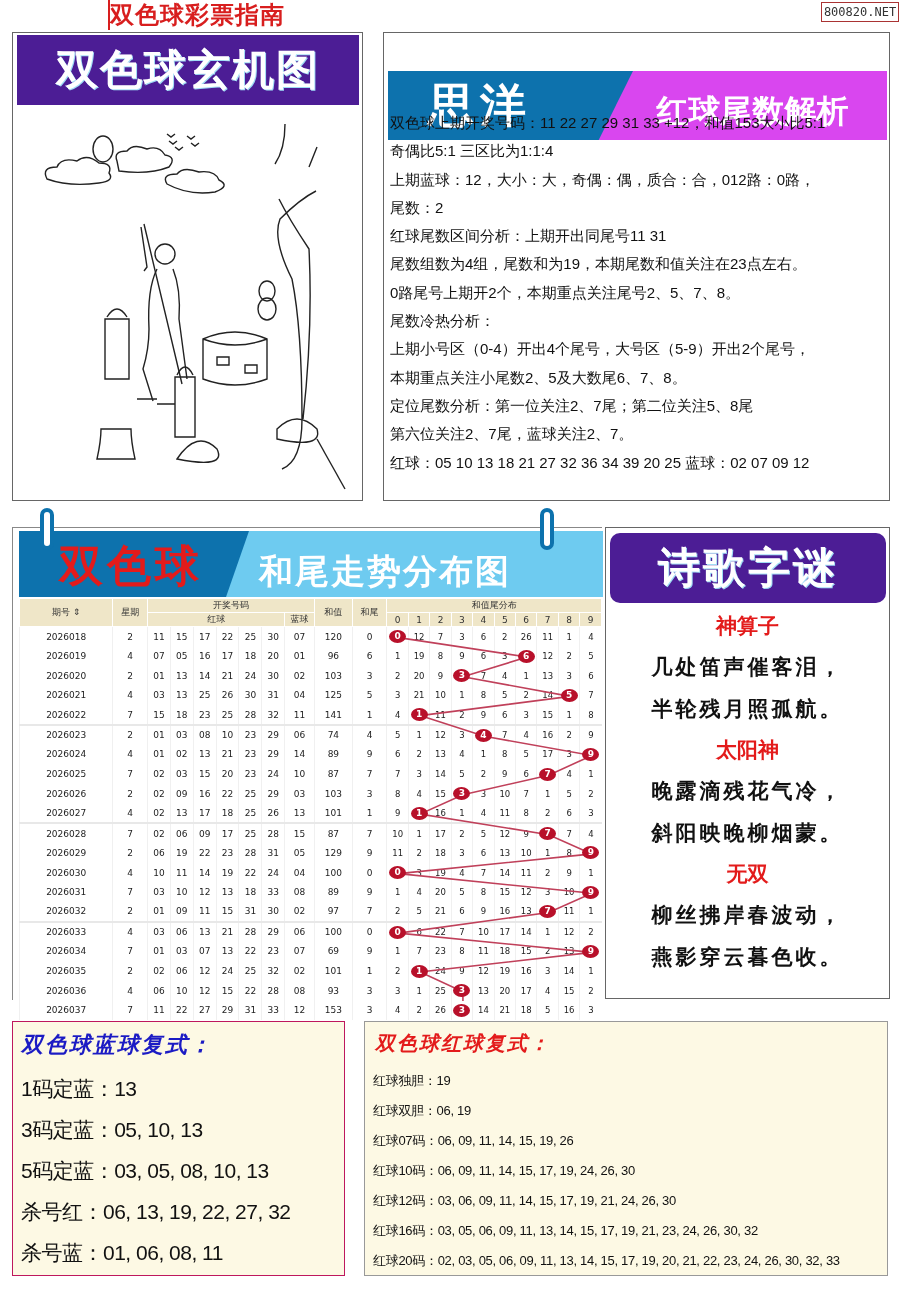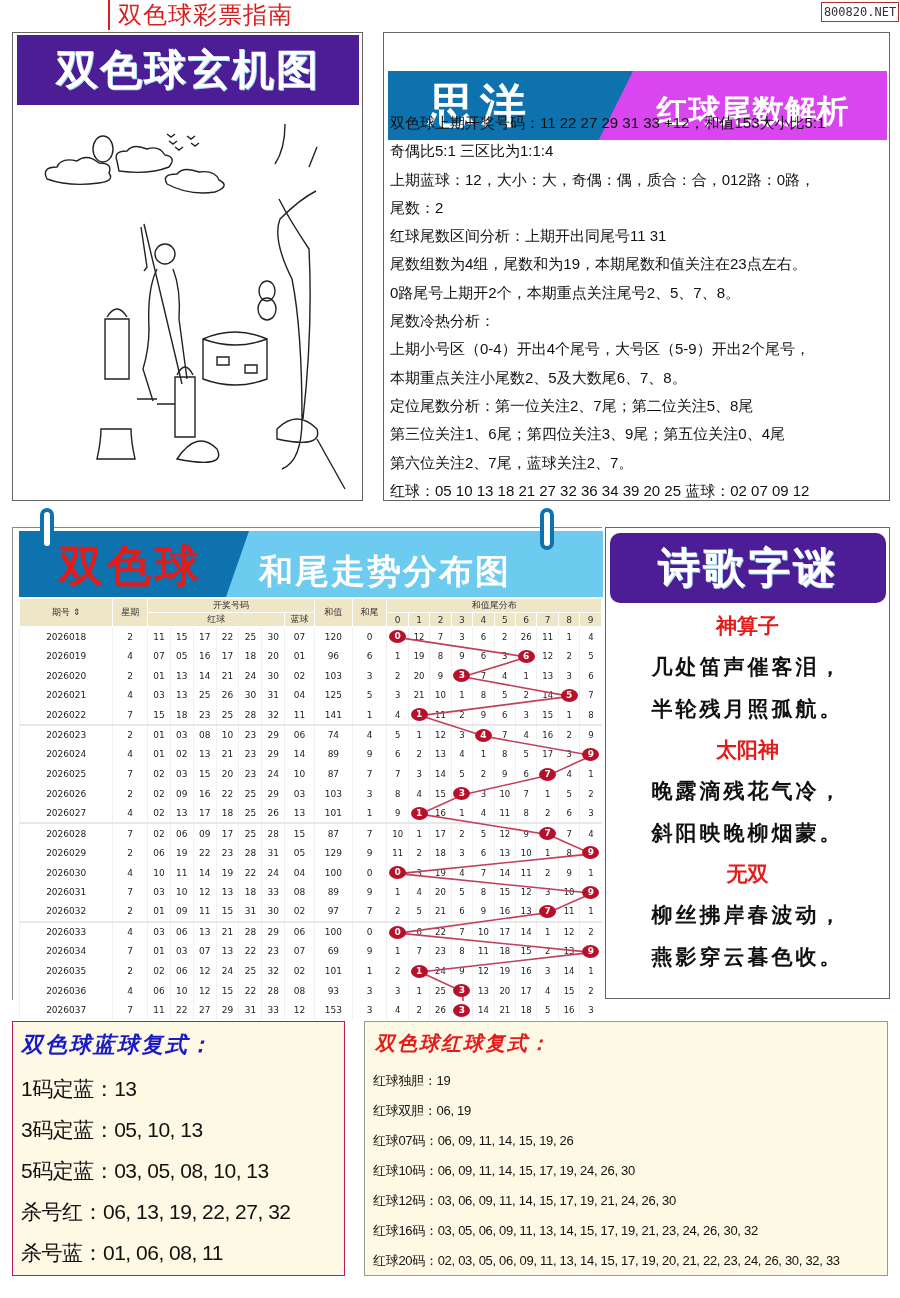--- a/index.html
+++ b/index.html
@@ -1,17 +1,17 @@
 <!DOCTYPE html>
 <html><head>
 <meta charset="utf-8">
 <style>
   * { box-sizing: border-box; margin: 0; padding: 0; }
   body { width: 900px; height: 1298px; background: #ffffff; font-family: "DejaVu Sans", sans-serif; position: relative; overflow: hidden; }
-  .top-title { position: absolute; left: 108px; top: 0; height: 30px; font-size: 24px; font-weight: normal; color: #d81e1e; letter-spacing: 1px; font-family: "DejaVu Serif", serif; border-left: 2px solid #d81e1e; padding-left: 8px; line-height: 30px; }
+  .top-title { position: absolute; left: 108px; top: 0; height: 30px; font-size: 24px; font-weight: bold; color: #d81e1e; letter-spacing: 1px; font-family: "DejaVu Serif", serif; border-left: 2px solid #d81e1e; padding-left: 0; line-height: 30px; }
   .site-badge { position: absolute; left: 821px; top: 2px; width: 78px; height: 20px; border: 1px solid #a33; font-family: "DejaVu Sans Mono", monospace; font-size: 12px; color: #333; text-align: center; line-height: 18px; background: #fff; }
 
   .panel { position: absolute; border: 1px solid #666; background: #fff; }
   .banner-light { background: #4c1d95; color: #fff; font-weight: bold; text-align: center; }
   .banner-text { text-shadow: 1px 1px 0 #9fdcf5; font-family: "DejaVu Serif", serif; }
 
   
   #p-xuanji { left: 12px; top: 32px; width: 351px; height: 469px; }
   #p-xuanji .banner { position: absolute; left: 4px; top: 2px; width: 342px; height: 70px; font-size: 42px; line-height: 70px; letter-spacing: 2px; }
   #p-xuanji .illus { position: absolute; left: 4px; top: 76px; width: 342px; height: 388px; }
@@ -106,21 +106,20 @@
     <div class="line">奇偶比5:1 三区比为1:1:4</div>
     <div class="line">上期蓝球：12，大小：大，奇偶：偶，质合：合，012路：0路，</div>
     <div class="line">尾数：2</div>
     <div class="line">红球尾数区间分析：上期开出同尾号11 31</div>
     <div class="line">尾数组数为4组，尾数和为19，本期尾数和值关注在23点左右。</div>
     <div class="line">0路尾号上期开2个，本期重点关注尾号2、5、7、8。</div>
     <div class="line">尾数冷热分析：</div>
     <div class="line">上期小号区（0-4）开出4个尾号，大号区（5-9）开出2个尾号，</div>
     <div class="line">本期重点关注小尾数2、5及大数尾6、7、8。</div>
     <div class="line">定位尾数分析：第一位关注2、7尾；第二位关注5、8尾</div>
-    <div class="line">第三位关注1、6尾；第四位关注3、9尾；第五位关注0、4尾</div>
     <div class="line">第六位关注2、7尾，蓝球关注2、7。</div>
     <div class="line">红球：05 10 13 18 21 27 32 36 34 39 20 25 蓝球：02 07 09 12</div>
   </div>
 </div>
 
 <div class="ring" style="left:40px; top:508px;"></div>
 <div class="ring" style="left:540px; top:508px;"></div>
 <div class="panel" id="p-trend">
   <div class="banner-wrap">
     <div class="banner-dark"></div>

